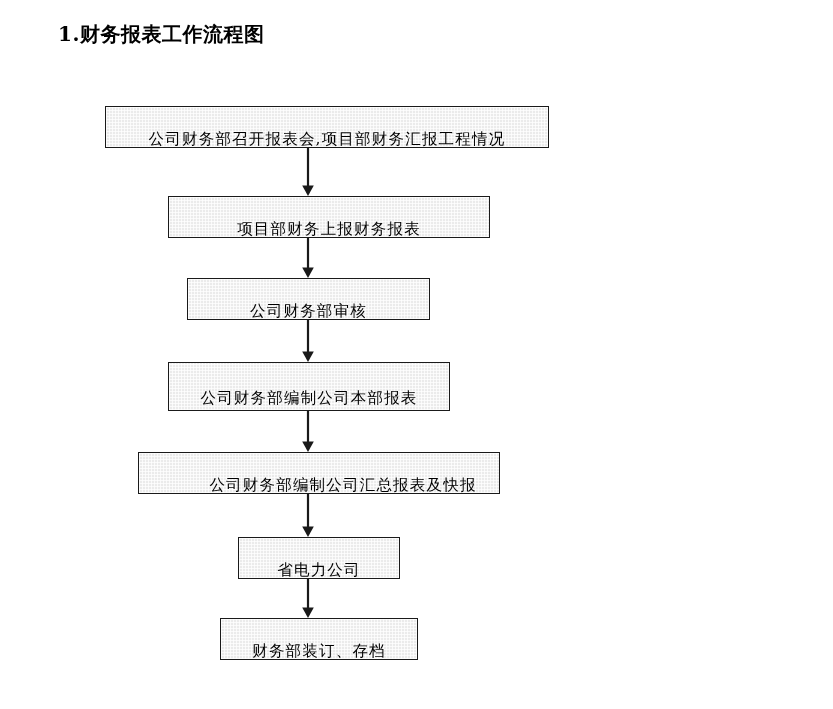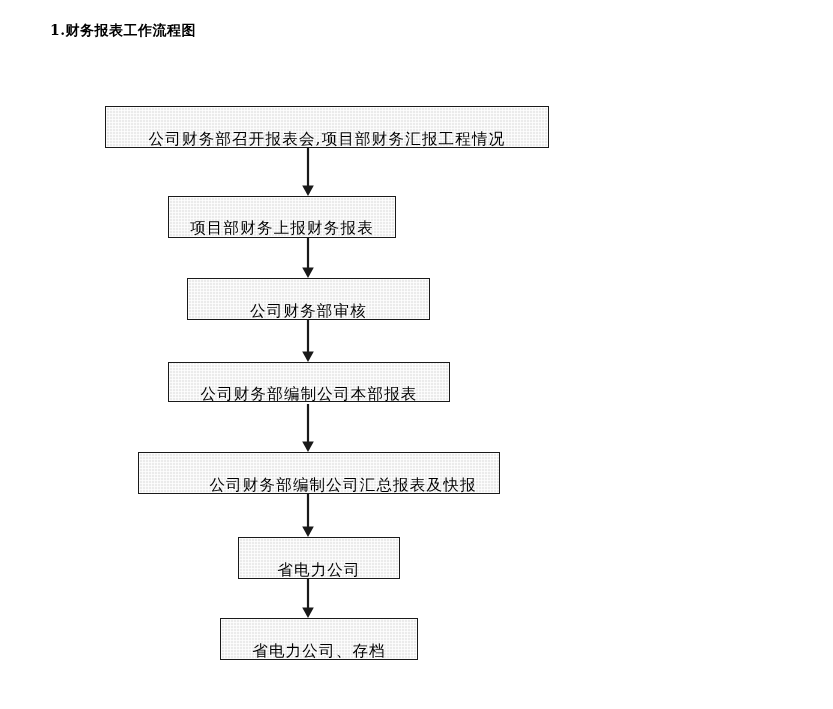--- a/index.html
+++ b/index.html
@@ -11,23 +11,23 @@
     width: 833px;
     height: 709px;
     position: relative;
     font-family: "DejaVu Sans", "Liberation Sans", sans-serif;
     color: #000000;
     overflow: hidden;
   }
 
   #page-title {
     position: absolute;
-    left: 50px;
+    left: 58px;
     top: 22px;
-    font-size: 14px;
+    font-size: 20px;
     font-weight: bold;
     letter-spacing: 0.5px;
     line-height: 1.25;
     white-space: nowrap;
     font-family: "DejaVu Serif", "Liberation Serif", serif;
   }
 
   #flowchart {
     position: absolute;
     left: 0;
@@ -109,31 +109,31 @@
     </div>
     <div class="connector" style="left: 296px; top: 579px; height: 39px;">
       <svg width="24" height="39" viewBox="0 0 24 39">
         <line x1="12" y1="0" x2="12" y2="30" stroke="#1a1a1a" stroke-width="2.2"></line>
         <polygon points="12,39 6.2,28.5 17.8,28.5" fill="#1a1a1a"></polygon>
       </svg>
     </div>
     <div class="node" style="left: 105px; top: 106px; width: 444px; height: 42px;">
       <span class="node-label">公司财务部召开报表会,项目部财务汇报工程情况</span>
     </div>
-    <div class="node" style="left: 168px; top: 196px; width: 228px; height: 42px; font-family: Liberation Mono, monospace;">
+    <div class="node" style="left: 168px; top: 196px; width: 322px; height: 42px;">
       <span class="node-label">项目部财务上报财务报表</span>
     </div>
     <div class="node" style="left: 187px; top: 278px; width: 243px; height: 42px;">
       <span class="node-label">公司财务部审核</span>
     </div>
-    <div class="node" style="left: 168px; top: 362px; width: 282px; height: 40px;">
+    <div class="node" style="left: 168px; top: 362px; width: 282px; height: 49px;">
       <span class="node-label">公司财务部编制公司本部报表</span>
     </div>
     <div class="node" style="left: 138px; top: 452px; width: 362px; height: 42px; padding-left: 48px;">
       <span class="node-label">公司财务部编制公司汇总报表及快报</span>
     </div>
     <div class="node" style="left: 238px; top: 537px; width: 162px; height: 42px; text-align: right;">
       <span class="node-label">省电力公司</span>
     </div>
     <div class="node" style="left: 220px; top: 618px; width: 198px; height: 42px;">
-      <span class="node-label">省电力公司、存档</span>
+      <span class="node-label">财务部装订、存档</span>
     </div>
   </div>
 
 </body></html>

